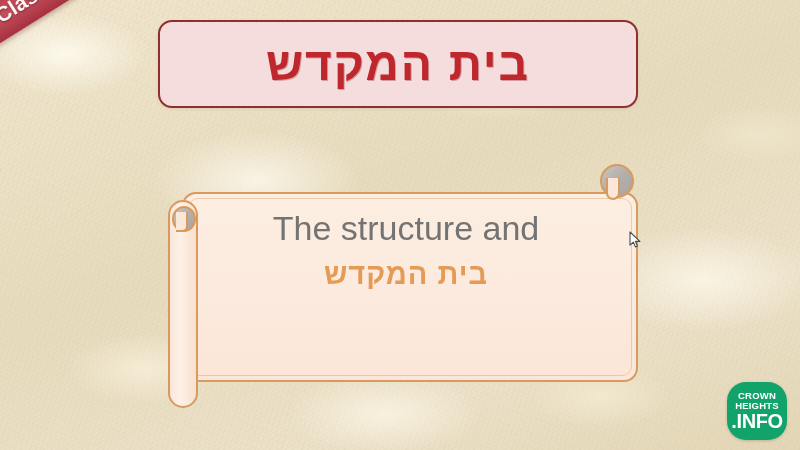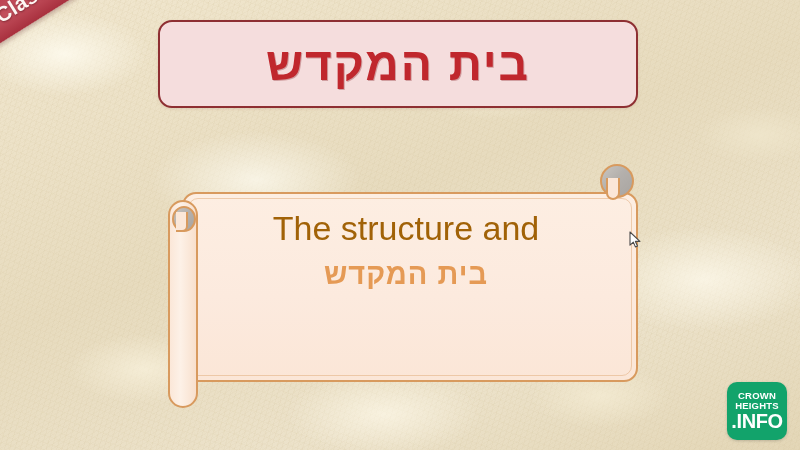--- a/index.html
+++ b/index.html
@@ -145,21 +145,21 @@
 
   #scroll-content {
     position:absolute;
     left:28px; top:24px;
     width:420px; height:166px;
     display:flex; flex-direction:column;
     align-items:center; justify-content:flex-start;
     padding-top:4px;
   }
   .scroll-line-en {
-    color:#a16207;
+    color:#737373;
     font-size:34px;
     line-height:1.32;
     white-space:nowrap;
     font-weight:normal;
   }
   .scroll-line-he {
     color:#e59a55;
     font-size:29px;
     font-weight:bold;
     direction:rtl;
@@ -175,21 +175,21 @@
     left:629px; top:231px;
     width:13px; height:18px;
   }
 
   
   #logo {
     position:absolute;
     left:727px; top:382px;
     width:60px; height:58px;
     background:#12a36b;
-    border-radius:10px;
+    border-radius:19px;
     display:flex; flex-direction:column;
     align-items:center; justify-content:center;
     box-shadow:0 1px 3px rgba(0,0,0,.18);
   }
   #logo-crown, #logo-heights {
     color:#ffffff;
     font-size:9.5px;
     font-weight:bold;
     letter-spacing:.2px;
     line-height:1.08;

